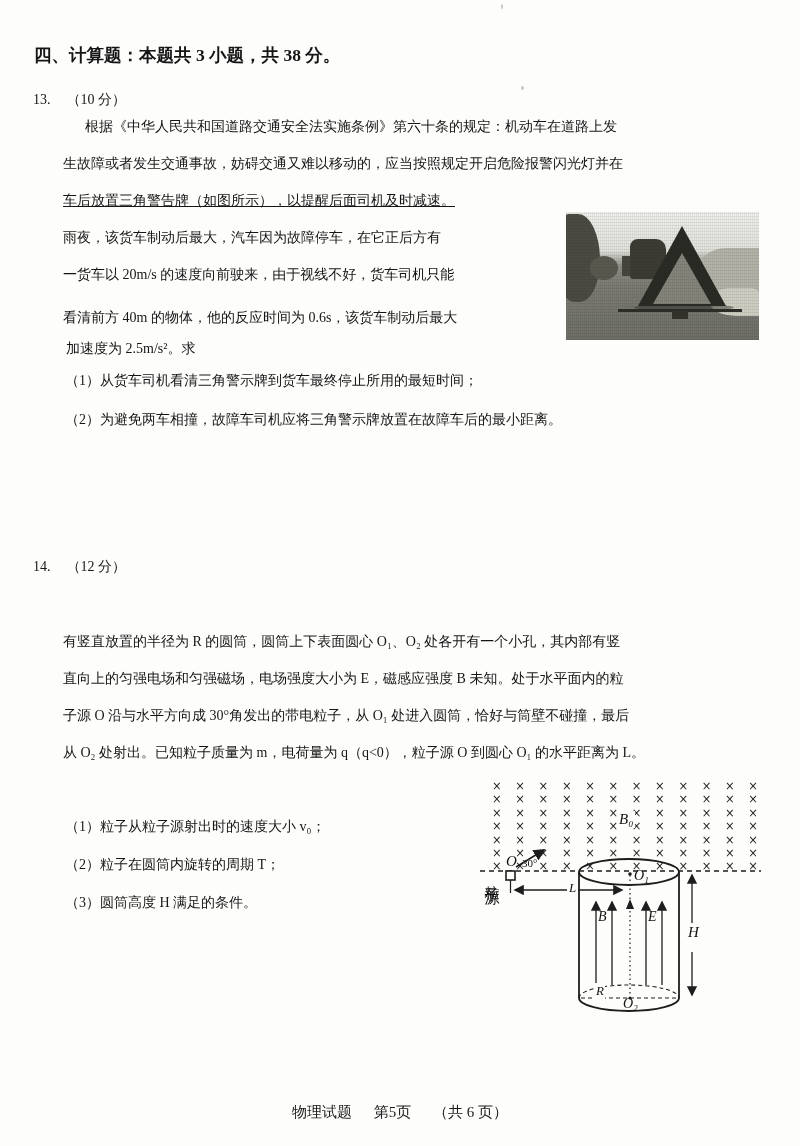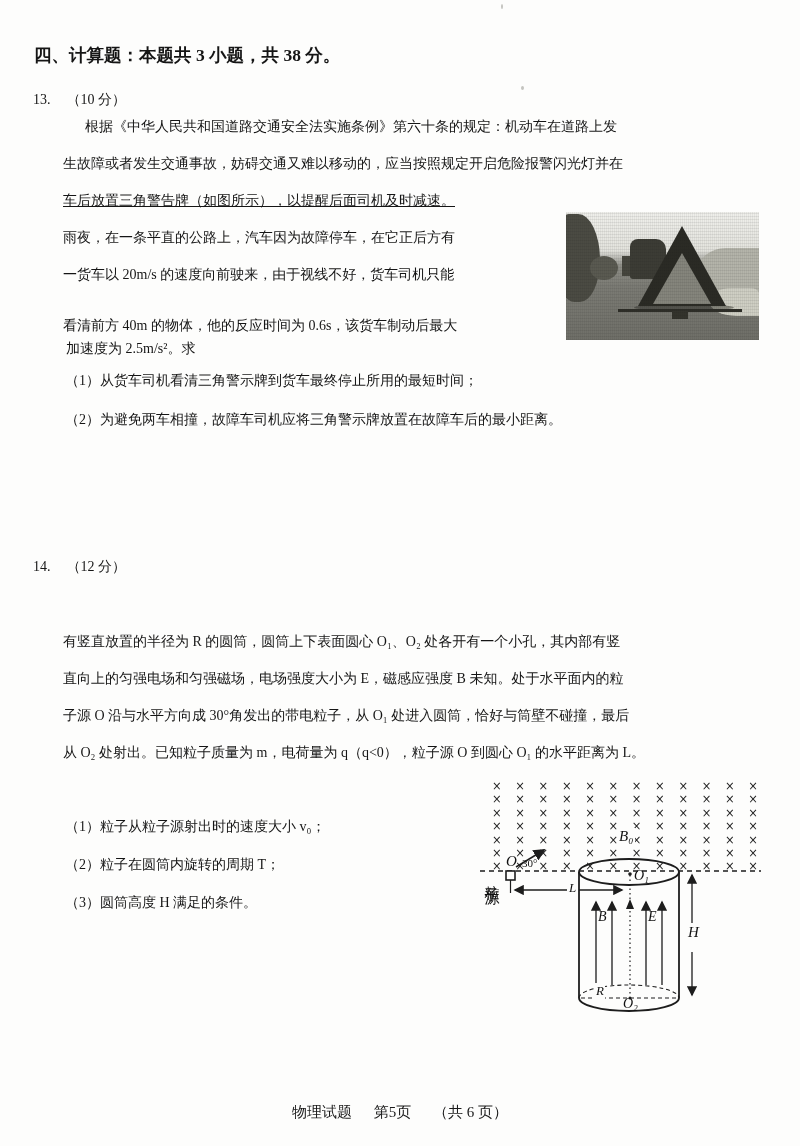--- a/index.html
+++ b/index.html
@@ -29,21 +29,21 @@
   .ph-tri-inner{left:87px;top:41px;width:0;height:0;border-left:29px solid transparent;
                 border-right:29px solid transparent;border-bottom:51px solid #85857c;}
   .ph-stand{left:52px;top:97px;width:124px;height:3px;background:#2e2e28;}
   .ph-foot{left:106px;top:99px;width:16px;height:8px;background:#33332c;}
   
   .fgrid{position:absolute;left:492px;top:780px;width:266px;height:94px;z-index:1;}
   .fg-row{display:flex;justify-content:space-between;height:13.4px;}
   .fg-x{font-family:"DejaVu Sans",sans-serif;font-size:11.5px;line-height:13.4px;color:#1d1d1d;}
   .fsvg{position:absolute;left:450px;top:770px;width:330px;height:280px;z-index:2;}
   .flab{position:absolute;z-index:3;font-style:italic;font-size:14px;color:#111;white-space:nowrap;}
-  .lab-b0{left:617px;top:828px;font-size:15px;background:#fdfdfc;padding:0 2px;}
+  .lab-b0{left:617px;top:811px;font-size:15px;background:#fdfdfc;padding:0 2px;}
   .lab-o{left:506px;top:853px;font-size:15px;}
   .lab-angle{left:522px;top:857px;font-style:normal;font-size:11px;}
   .lab-source{left:482px;top:874px;font-style:normal;font-size:15px;writing-mode:vertical-rl;letter-spacing:2px;}
   .lab-l{left:569px;top:880px;font-size:13px;}
   .lab-o1{left:634px;top:868px;}
   .lab-o2{left:623px;top:996px;}
   .lab-b{left:598px;top:909px;}
   .lab-e{left:648px;top:909px;}
   .lab-h{left:686px;top:923px;font-size:15px;background:#fdfdfc;padding:1px 2px;}
   .lab-r{left:595px;top:983px;font-size:13px;background:#fdfdfc;padding:0 1px;}
@@ -58,23 +58,23 @@
 <div class="page">
 
   <div class="tl hdr" style="left:34px;top:45px;">四、计算题：本题共 3 小题，共 38 分。</div>
 
   <div class="tl" style="left:33px;top:91px;">
     <span class="num">13.</span><span>（10 分）</span>
   </div>
   <div class="tl indent" style="left:63px;top:118px;">根据《中华人民共和国道路交通安全法实施条例》第六十条的规定：机动车在道路上发</div>
   <div class="tl" style="left:63px;top:155px;">生故障或者发生交通事故，妨碍交通又难以移动的，应当按照规定开启危险报警闪光灯并在</div>
   <div class="tl" style="left:63px;top:192px;text-decoration:underline;">车后放置三角警告牌（如图所示），以提醒后面司机及时减速。</div>
-  <div class="tl" style="left:63px;top:229px;">雨夜，在一条平直的公路上，汽车因为故障停车，在它正后方有</div>
+  <div class="tl" style="left:63px;top:229px;">雨夜，该货车制动后最大，汽车因为故障停车，在它正后方有</div>
   <div class="tl" style="left:63px;top:266px;">一货车以 20m/s 的速度向前驶来，由于视线不好，货车司机只能</div>
-  <div class="tl" style="left:63px;top:317px;">看清前方 40m 的物体，他的反应时间为 0.6s，该货车制动后最大</div>
+  <div class="tl" style="left:63px;top:309px;">看清前方 40m 的物体，他的反应时间为 0.6s，该货车制动后最大</div>
   <div class="tl" style="left:66px;top:340px;">加速度为 2.5m/s²。求</div>
   <div class="tl" style="left:65px;top:372px;">（1）从货车司机看清三角警示牌到货车最终停止所用的最短时间；</div>
   <div class="tl" style="left:65px;top:411px;">（2）为避免两车相撞，故障车司机应将三角警示牌放置在故障车后的最小距离。</div>
 
   <div class="photo">
     <div class="ph ph-foliage"></div>
     <div class="ph ph-foliage2"></div>
     <div class="ph ph-right-light"></div>
     <div class="ph ph-right-streak"></div>
     <div class="ph ph-vehicle-cab"></div>

